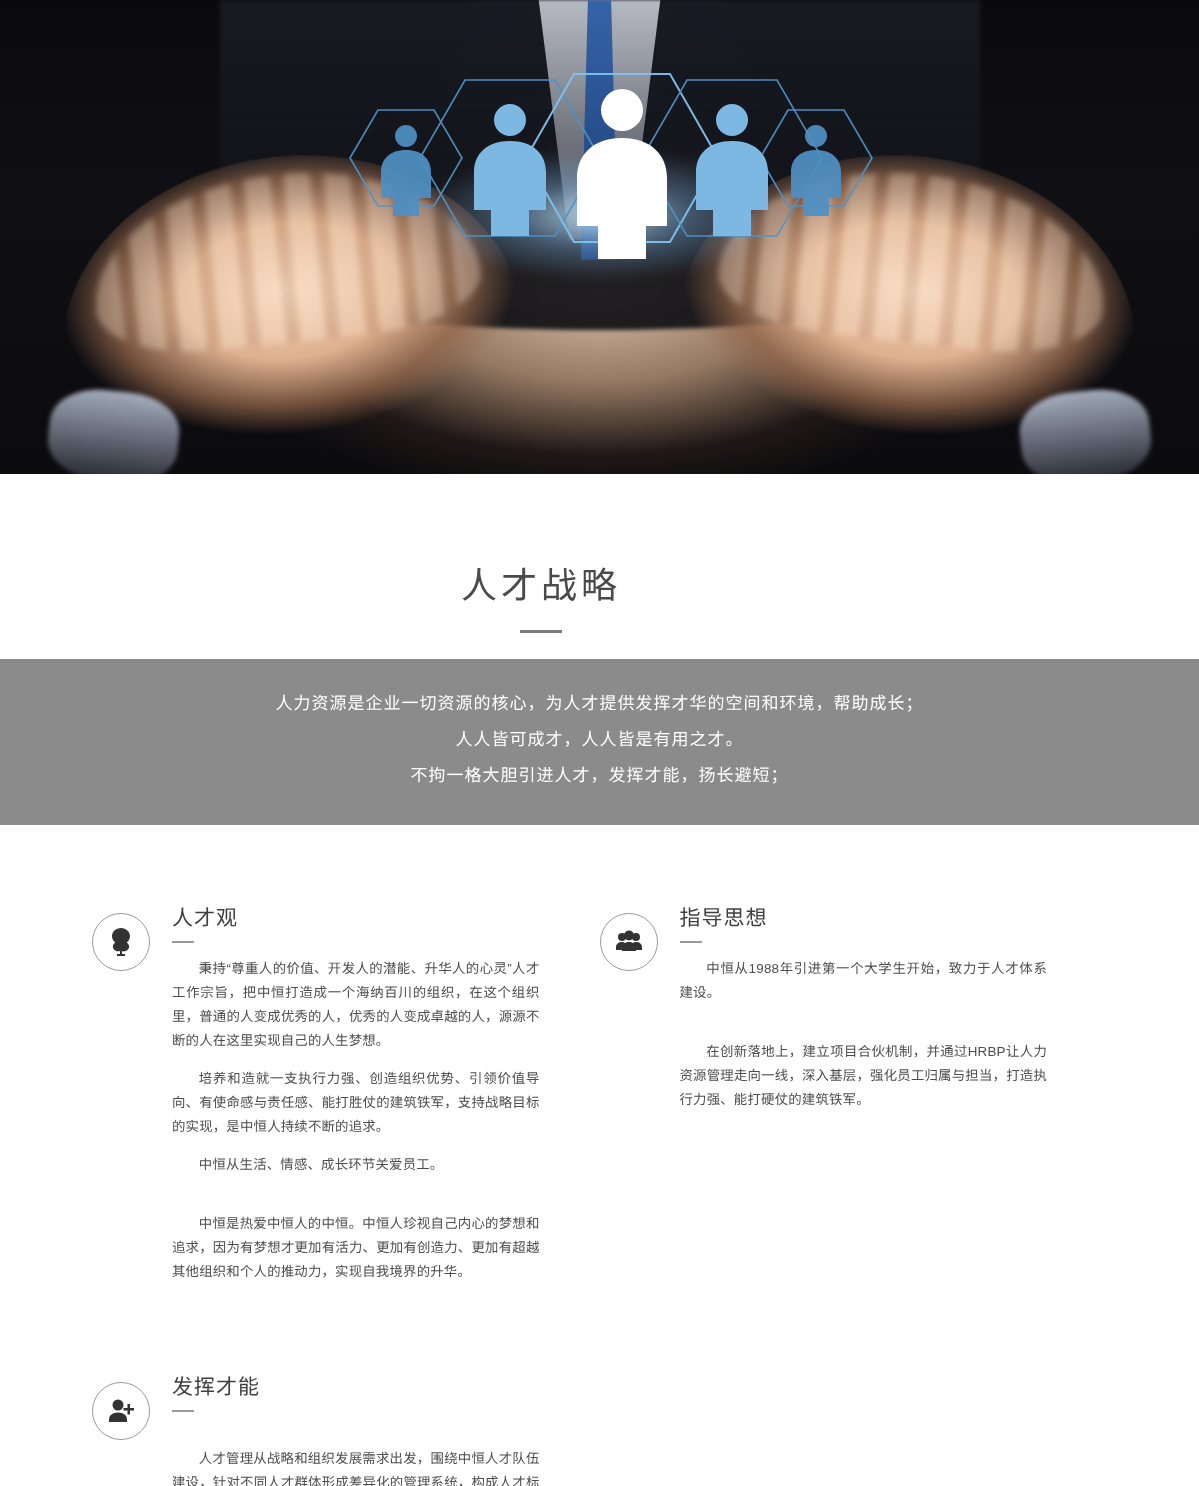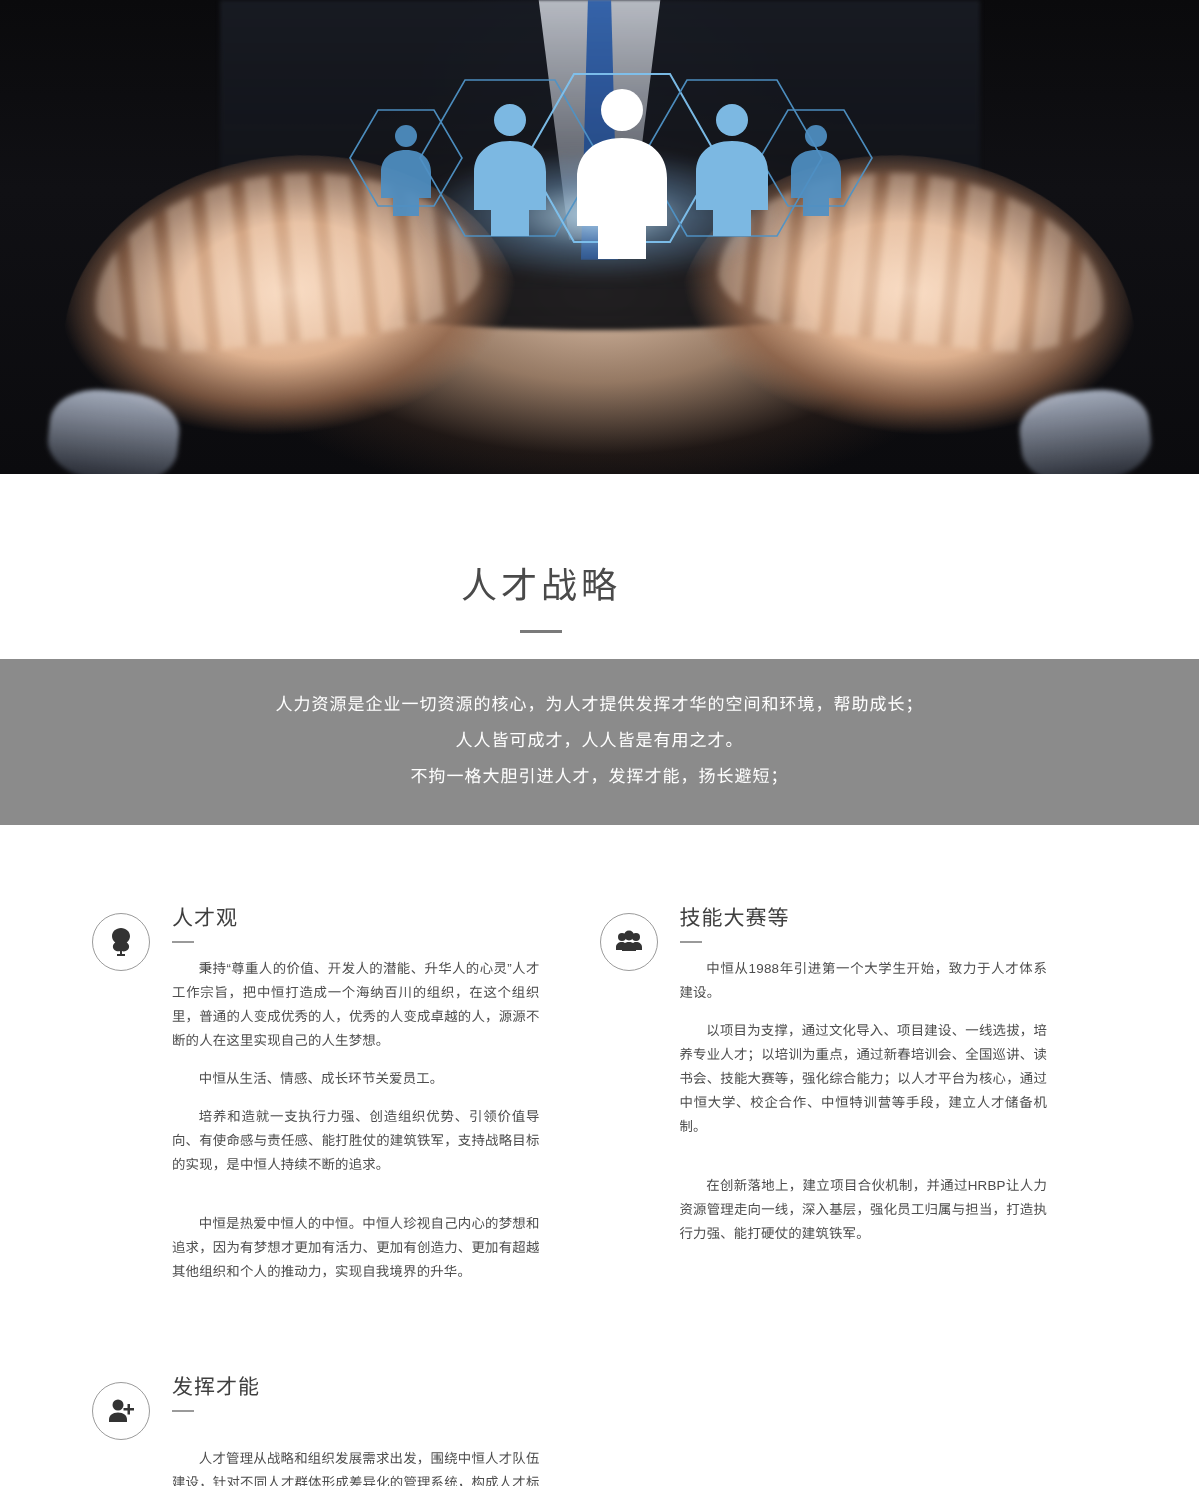--- a/index.html
+++ b/index.html
@@ -153,20 +153,21 @@
     color: #ffffff;
     padding: 28px 0 30px;
     text-align: center;
   }
   .banner p {
     margin: 0;
     font-size: 17px;
     line-height: 36px;
     letter-spacing: 1px;
     font-weight: 400;
+    font-family: Liberation Mono, monospace;
   }
 
   
   .content {
     width: 1199px;
     padding: 76px 92px 0 92px;
     display: flex;
     flex-wrap: wrap;
   }
   .col {
@@ -290,42 +291,41 @@
   <div class="col">
     <div class="icon-circle">
       <svg width="32" height="32" viewBox="0 0 32 32" fill="#333">
         <path d="M16 2c-5 0-9 3.6-9 8.2 0 2.6 1.3 4.8 3.3 6.2-1.4.9-2.4 2.3-2.4 4 0 2.7 2.4 4.9 5.4 4.9.6 0 1.2-.1 1.7-.3V28h-3v2h8v-2h-3v-2.9c.5.2 1.1.3 1.7.3 3 0 5.4-2.2 5.4-4.9 0-1.7-1-3.1-2.4-4 2-1.4 3.3-3.6 3.3-6.2C25 5.6 21 2 16 2z"></path>
       </svg>
     </div>
     <div class="block-body">
       <h2 class="block-title">人才观</h2>
       <div class="block-rule"></div>
       <p class="para">秉持“尊重人的价值、开发人的潜能、升华人的心灵”人才工作宗旨，把中恒打造成一个海纳百川的组织，在这个组织里，普通的人变成优秀的人，优秀的人变成卓越的人，源源不断的人在这里实现自己的人生梦想。</p>
+      <p class="para">培养和造就一支执行力强、创造组织优势、引领价值导向、有使命感与责任感、能打胜仗的建筑铁军，支持战略目标的实现，是中恒人持续不断的追求。</p>
       <p class="para">中恒从生活、情感、成长环节关爱员工。</p>
-      <p class="para">培养和造就一支执行力强、创造组织优势、引领价值导向、有使命感与责任感、能打胜仗的建筑铁军，支持战略目标的实现，是中恒人持续不断的追求。</p>
       <p class="para">中恒是热爱中恒人的中恒。中恒人珍视自己内心的梦想和追求，因为有梦想才更加有活力、更加有创造力、更加有超越其他组织和个人的推动力，实现自我境界的升华。</p>
     </div>
   </div>
 
   <div class="col">
     <div class="icon-circle">
       <svg width="32" height="32" viewBox="0 0 32 32" fill="#333">
         <circle cx="9" cy="11" r="4"></circle>
         <circle cx="23" cy="11" r="4"></circle>
         <circle cx="16" cy="9.5" r="5"></circle>
         <path d="M9 16c-3.6 0-6 2.1-6 5v3h7.2c.2-2.4 1.2-4.4 2.8-5.7C11.9 16.4 10.6 16 9 16z"></path>
         <path d="M23 16c-1.6 0-2.9.4-4 2.3 1.6 1.3 2.6 3.3 2.8 5.7H29v-3c0-2.9-2.4-5-6-5z"></path>
         <path d="M16 16c-4.2 0-7 2.5-7 6v3h14v-3c0-3.5-2.8-6-7-6z"></path>
       </svg>
     </div>
     <div class="block-body">
-      <h2 class="block-title">技能大赛等</h2>
+      <h2 class="block-title">指导思想</h2>
       <div class="block-rule"></div>
       <p class="para">中恒从1988年引进第一个大学生开始，致力于人才体系建设。</p>
-      <p class="para">以项目为支撑，通过文化导入、项目建设、一线选拔，培养专业人才；以培训为重点，通过新春培训会、全国巡讲、读书会、技能大赛等，强化综合能力；以人才平台为核心，通过中恒大学、校企合作、中恒特训营等手段，建立人才储备机制。</p>
       <p class="para">在创新落地上，建立项目合伙机制，并通过HRBP让人力资源管理走向一线，深入基层，强化员工归属与担当，打造执行力强、能打硬仗的建筑铁军。</p>
     </div>
   </div>
 
   <div class="col second-row">
     <div class="icon-circle">
       <svg width="32" height="32" viewBox="0 0 32 32" fill="#333">
         <circle cx="13" cy="10" r="5.5"></circle>
         <path d="M13 17.5c-5.5 0-9 3-9 7V27h18v-2.5c0-4-3.5-7-9-7z"></path>
         <path d="M25 13v-4h-2.5v4h-4v2.5h4v4H25v-4h4V13h-4z"></path>

